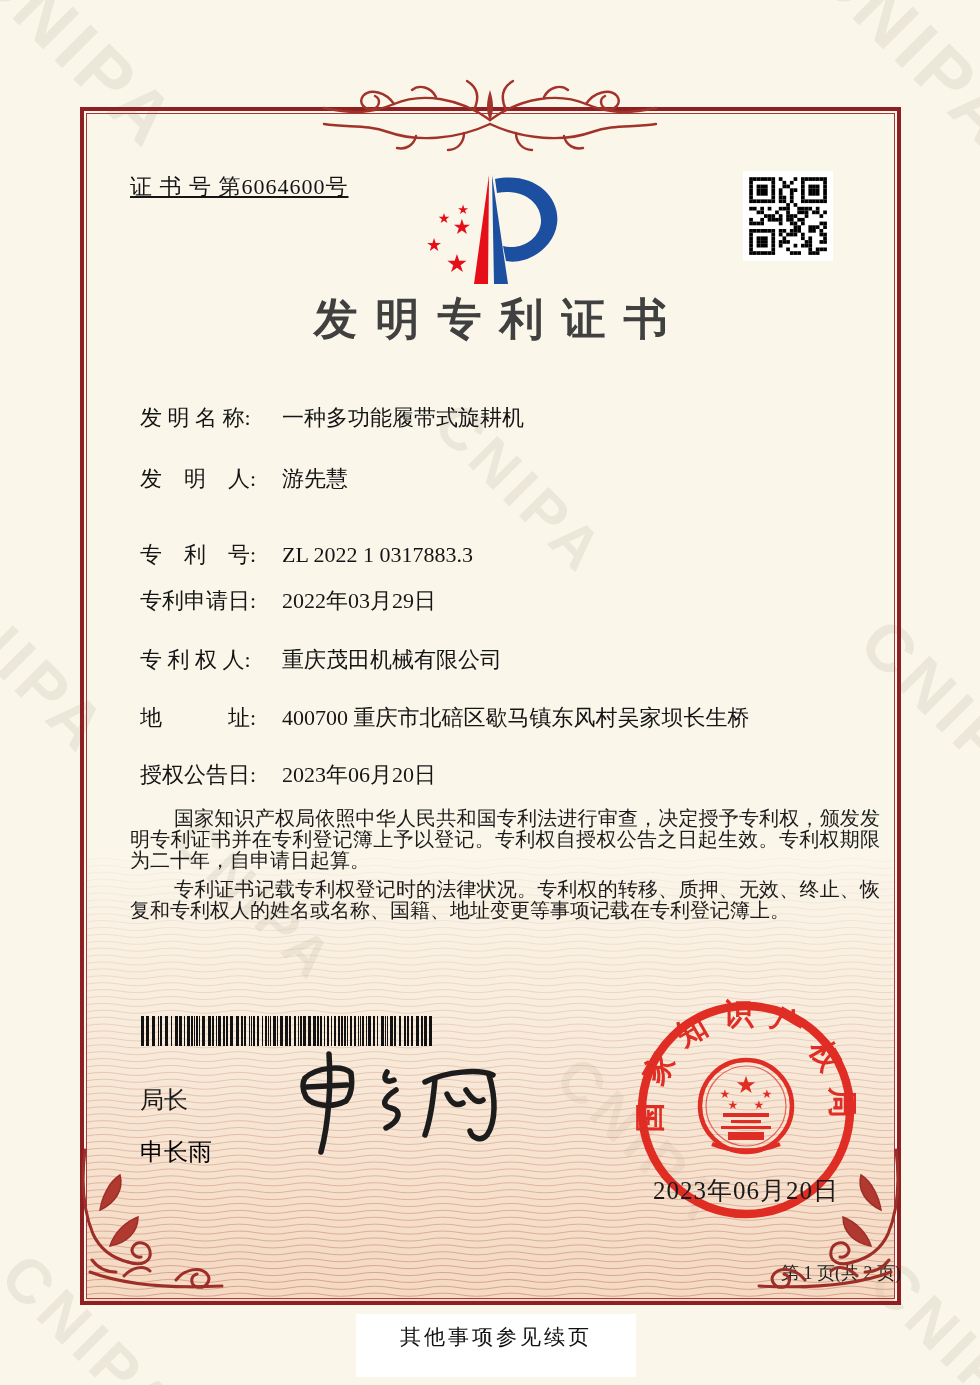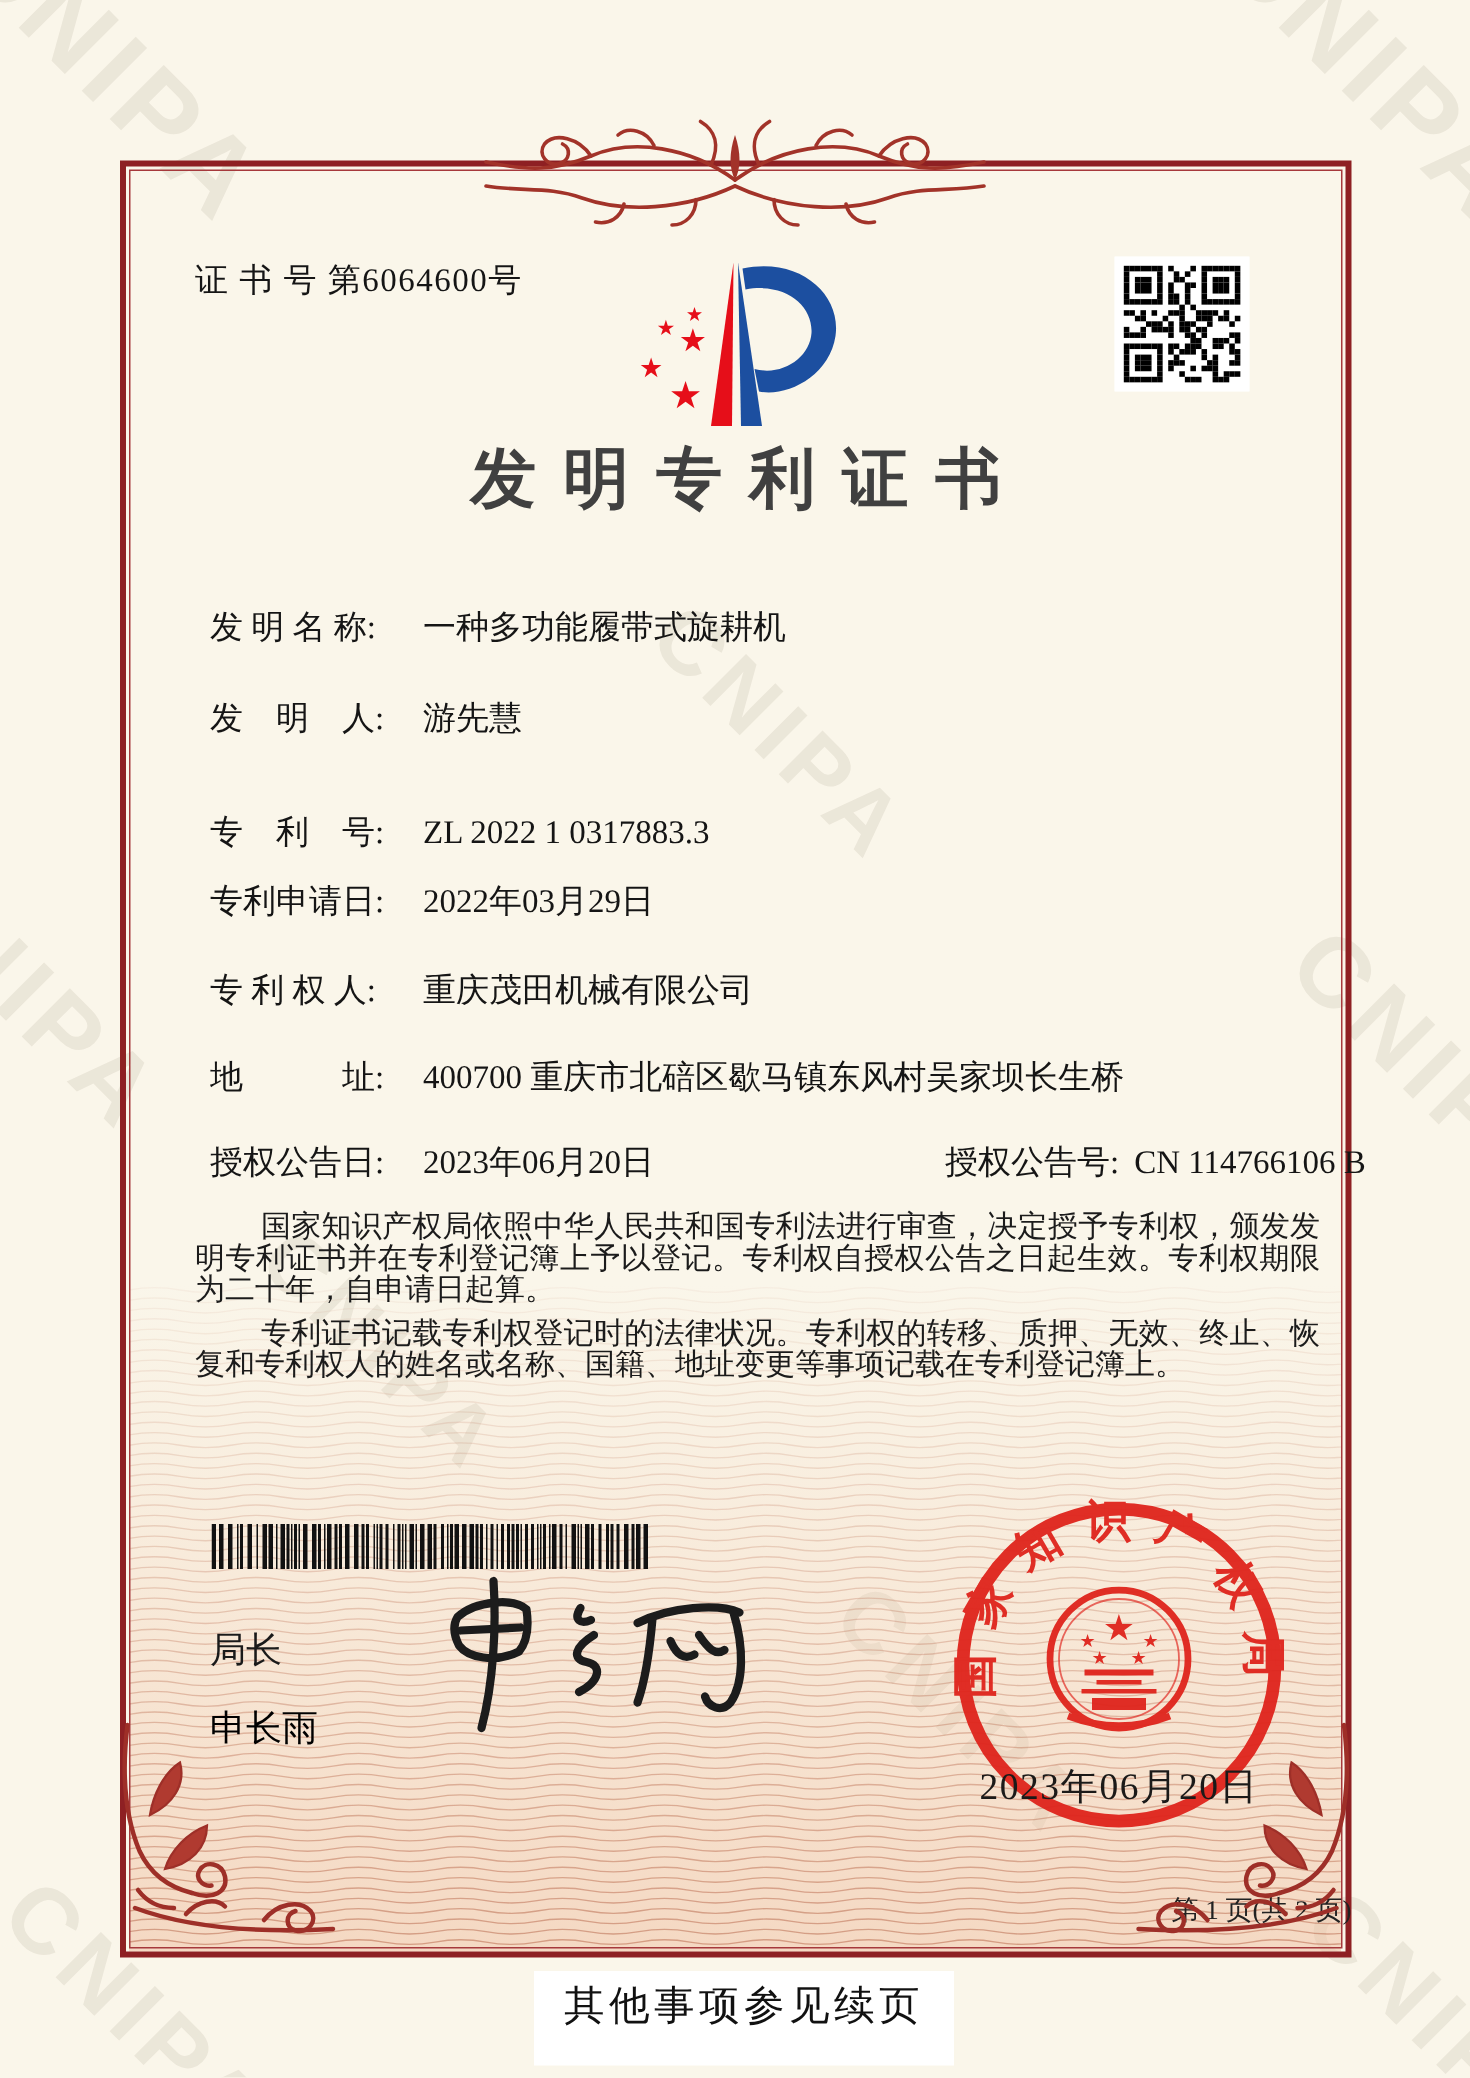--- a/index.html
+++ b/index.html
@@ -11,21 +11,21 @@
       letter-spacing:6px;transform:translate(-50%,-50%) rotate(45deg);white-space:nowrap;}
   
   .frame{position:absolute;left:80px;top:107px;width:821px;height:1198px;z-index:2;
          border:4px solid #8e2023;box-sizing:border-box;}
   .frame-inner{position:absolute;inset:2px;border:1px solid #a6393c;}
   
   .waves{position:absolute;left:86px;top:856px;width:808px;height:445px;z-index:1;overflow:hidden;
          background:linear-gradient(180deg,rgba(244,213,190,0) 0%,rgba(243,205,178,0.28) 42%,rgba(240,192,162,0.55) 100%);}
   .waves svg{position:absolute;left:0;top:0;}
   
-  .cert-no{position:absolute;left:130px;top:172px;font-size:22px;letter-spacing:1px;z-index:4;}
+  .cert-no{position:absolute;left:130px;top:172px;font-size:22px;letter-spacing:1px;z-index:4;text-decoration:underline;}
   .logo{position:absolute;left:420px;top:166px;z-index:4;}
   .qr{position:absolute;left:743px;top:171px;z-index:4;background:#fff;}
   .title{position:absolute;left:80px;top:290px;width:821px;text-align:center;z-index:4;
          font-size:44px;font-weight:bold;letter-spacing:18px;text-indent:18px;color:#404040;}
   
   .frow{position:absolute;left:140px;font-size:22px;z-index:4;white-space:nowrap;}
   .frow .lab{display:inline-block;min-width:132px;}
   .frow .val{margin-left:10px;}
   .grant2{position:absolute;left:490px;top:0;}
   
@@ -43,21 +43,21 @@
   
   .seal{position:absolute;left:628px;top:992px;z-index:6;opacity:0.95;}
   
   .orn-top{position:absolute;left:320px;top:78px;z-index:3;}
   .orn-bl{position:absolute;left:78px;top:1148px;z-index:5;}
   .orn-br{position:absolute;left:753px;top:1148px;z-index:5;transform:scaleX(-1);}
   
   .page-info{position:absolute;left:80px;top:1261px;width:821px;text-align:right;
              font-size:18px;z-index:4;color:#222;}
   .cont-box{position:absolute;left:356px;top:1314px;width:280px;height:63px;line-height:46px;
-            background:#fff;text-align:center;z-index:4;font-size:27px;letter-spacing:3px;color:#111;}
+            background:#fff;text-align:center;z-index:4;font-size:21px;letter-spacing:3px;color:#111;}
 </style>
 </head>
 <body>
 
 <div class="page">
 
   <span class="wm" style="left:75px;top:45px;font-size:74px;">CNIPA</span>
   <span class="wm" style="left:915px;top:45px;font-size:74px;">CNIPA</span>
   <span class="wm" style="left:520px;top:488px;font-size:60px;">CNIPA</span>
   <span class="wm" style="left:16px;top:660px;font-size:66px;">CNIPA</span>
@@ -432,23 +432,20 @@
     <span class="lab">专利申请日:</span><span class="val">2022年03月29日</span>
   </div>
   <div class="frow" style="top:645px;">
     <span class="lab">专 利 权 人:</span><span class="val">重庆茂田机械有限公司</span>
   </div>
   <div class="frow" style="top:703px;">
     <span class="lab">地　　　址:</span><span class="val">400700 重庆市北碚区歇马镇东风村吴家坝长生桥</span>
   </div>
   <div class="frow" style="top:760px;width:760px;">
     <span class="lab">授权公告日:</span><span class="val">2023年06月20日</span>
-    <span class="grant2">
-      <span class="lab" style="min-width:0;">授权公告号:</span><span class="val">CN 114766106 B</span>
-    </span>
   </div>
 
   <div class="paras">
     <p>国家知识产权局依照中华人民共和国专利法进行审查，决定授予专利权，颁发发明专利证书并在专利登记簿上予以登记。专利权自授权公告之日起生效。专利权期限为二十年，自申请日起算。</p>
     <p>专利证书记载专利权登记时的法律状况。专利权的转移、质押、无效、终止、恢复和专利权人的姓名或名称、国籍、地址变更等事项记载在专利登记簿上。</p>
   </div>
 
   <svg class="barcode" id="barcode-svg" width="296" height="30">
       <rect x="0" y="0" width="3" height="30" fill="#111"></rect>
       <rect x="5" y="0" width="3" height="30" fill="#111"></rect>

